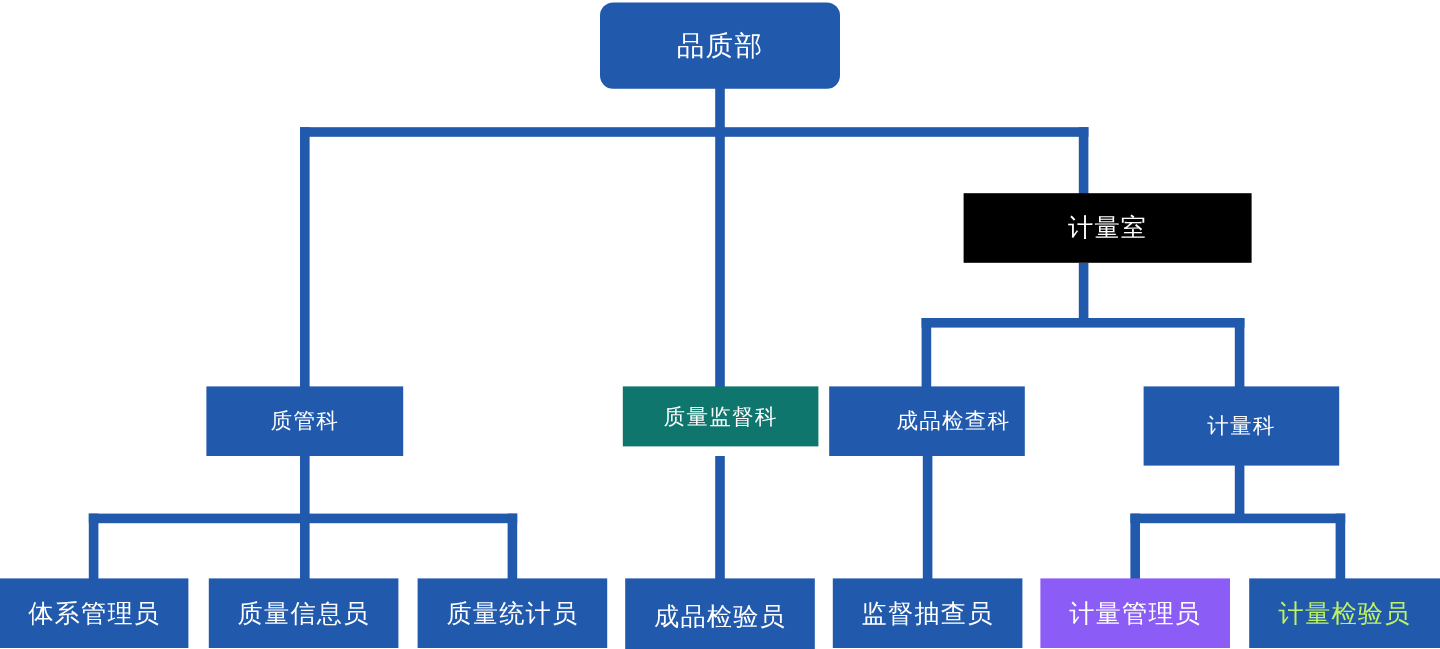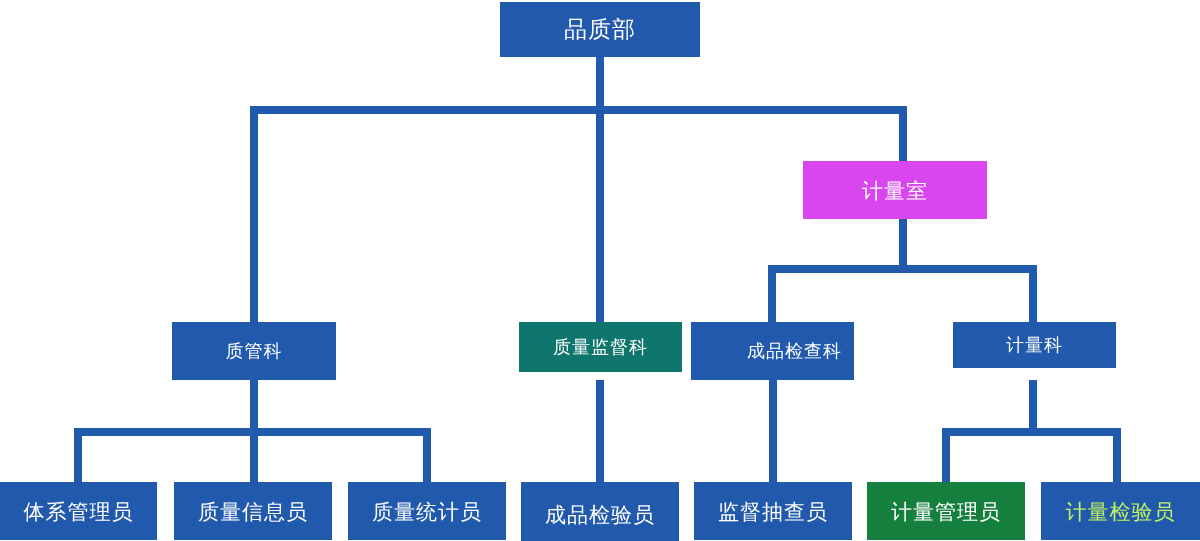--- a/index.html
+++ b/index.html
@@ -60,52 +60,52 @@
     <div class="connector" style="left: 74px; top: 428px; width: 357px; height: 8px; background: rgb(33, 89, 172);"></div>
     <div class="connector" style="left: 74px; top: 428px; width: 8px; height: 58px; background: rgb(33, 89, 172);"></div>
     <div class="connector" style="left: 250px; top: 428px; width: 8px; height: 58px; background: rgb(33, 89, 172);"></div>
     <div class="connector" style="left: 423px; top: 428px; width: 8px; height: 58px; background: rgb(33, 89, 172);"></div>
     <div class="connector" style="left: 596px; top: 380px; width: 8px; height: 106px; background: rgb(33, 89, 172);"></div>
     <div class="connector" style="left: 769px; top: 380px; width: 8px; height: 106px; background: rgb(33, 89, 172);"></div>
     <div class="connector" style="left: 1029px; top: 380px; width: 8px; height: 52px; background: rgb(33, 89, 172);"></div>
     <div class="connector" style="left: 942px; top: 428px; width: 179px; height: 8px; background: rgb(33, 89, 172);"></div>
     <div class="connector" style="left: 942px; top: 428px; width: 8px; height: 58px; background: rgb(33, 89, 172);"></div>
     <div class="connector" style="left: 1113px; top: 428px; width: 8px; height: 58px; background: rgb(33, 89, 172);"></div>
-    <div class="node-box lvl1" style="left: 500px; top: 2px; width: 200px; height: 55px; background: rgb(33, 89, 172); color: rgb(255, 255, 255);">
+    <div class="node-box lvl1" style="left: 500px; top: 2px; width: 200px; height: 72px; background: rgb(33, 89, 172); color: rgb(255, 255, 255); border-radius: 11px;">
       <span class="node-label">品质部</span>
     </div>
-    <div class="node-box lvl2" style="left: 803px; top: 161px; width: 184px; height: 58px; background: #d946ef; color: rgb(255, 255, 255);">
+    <div class="node-box lvl2" style="left: 803px; top: 161px; width: 240px; height: 58px; background: #000000; color: rgb(255, 255, 255);">
       <span class="node-label">计量室</span>
     </div>
     <div class="node-box lvl3" style="left: 172px; top: 322px; width: 164px; height: 58px; background: rgb(33, 89, 172); color: rgb(255, 255, 255);">
       <span class="node-label">质管科</span>
     </div>
     <div class="node-box lvl3" style="left: 519px; top: 322px; width: 163px; height: 50px; background: #0f766e; color: rgb(255, 255, 255);">
       <span class="node-label">质量监督科</span>
     </div>
     <div class="node-box lvl3" style="left: 691px; top: 322px; width: 163px; height: 58px; background: rgb(33, 89, 172); color: rgb(255, 255, 255); padding-left: 44px;">
       <span class="node-label">成品检查科</span>
     </div>
-    <div class="node-box lvl3" style="left: 953px; top: 322px; width: 163px; height: 46px; background: rgb(33, 89, 172); color: rgb(255, 255, 255);">
+    <div class="node-box lvl3" style="left: 953px; top: 322px; width: 163px; height: 66px; background: rgb(33, 89, 172); color: rgb(255, 255, 255);">
       <span class="node-label">计量科</span>
     </div>
     <div class="node-box lvl4" style="left: 0px; top: 482px; width: 157px; height: 58px; background: rgb(33, 89, 172); color: rgb(255, 255, 255);">
       <span class="node-label">体系管理员</span>
     </div>
     <div class="node-box lvl4" style="left: 174px; top: 482px; width: 158px; height: 58px; background: rgb(33, 89, 172); color: rgb(255, 255, 255);">
       <span class="node-label">质量信息员</span>
     </div>
     <div class="node-box lvl4" style="left: 348px; top: 482px; width: 158px; height: 58px; background: rgb(33, 89, 172); color: rgb(255, 255, 255);">
       <span class="node-label">质量统计员</span>
     </div>
     <div class="node-box lvl4" style="left: 521px; top: 482px; width: 158px; height: 64px; background: rgb(33, 89, 172); color: rgb(255, 255, 255);">
       <span class="node-label">成品检验员</span>
     </div>
     <div class="node-box lvl4" style="left: 694px; top: 482px; width: 158px; height: 58px; background: rgb(33, 89, 172); color: rgb(255, 255, 255);">
       <span class="node-label">监督抽查员</span>
     </div>
-    <div class="node-box lvl4" style="left: 867px; top: 482px; width: 158px; height: 58px; background: #15803d; color: rgb(255, 255, 255);">
+    <div class="node-box lvl4" style="left: 867px; top: 482px; width: 158px; height: 58px; background: #8b5cf6; color: rgb(255, 255, 255);">
       <span class="node-label">计量管理员</span>
     </div>
     <div class="node-box lvl4" style="left: 1041px; top: 482px; width: 159px; height: 58px; background: rgb(33, 89, 172); color: #bef264;">
       <span class="node-label">计量检验员</span>
     </div>
   </div>
 
 </body></html>

